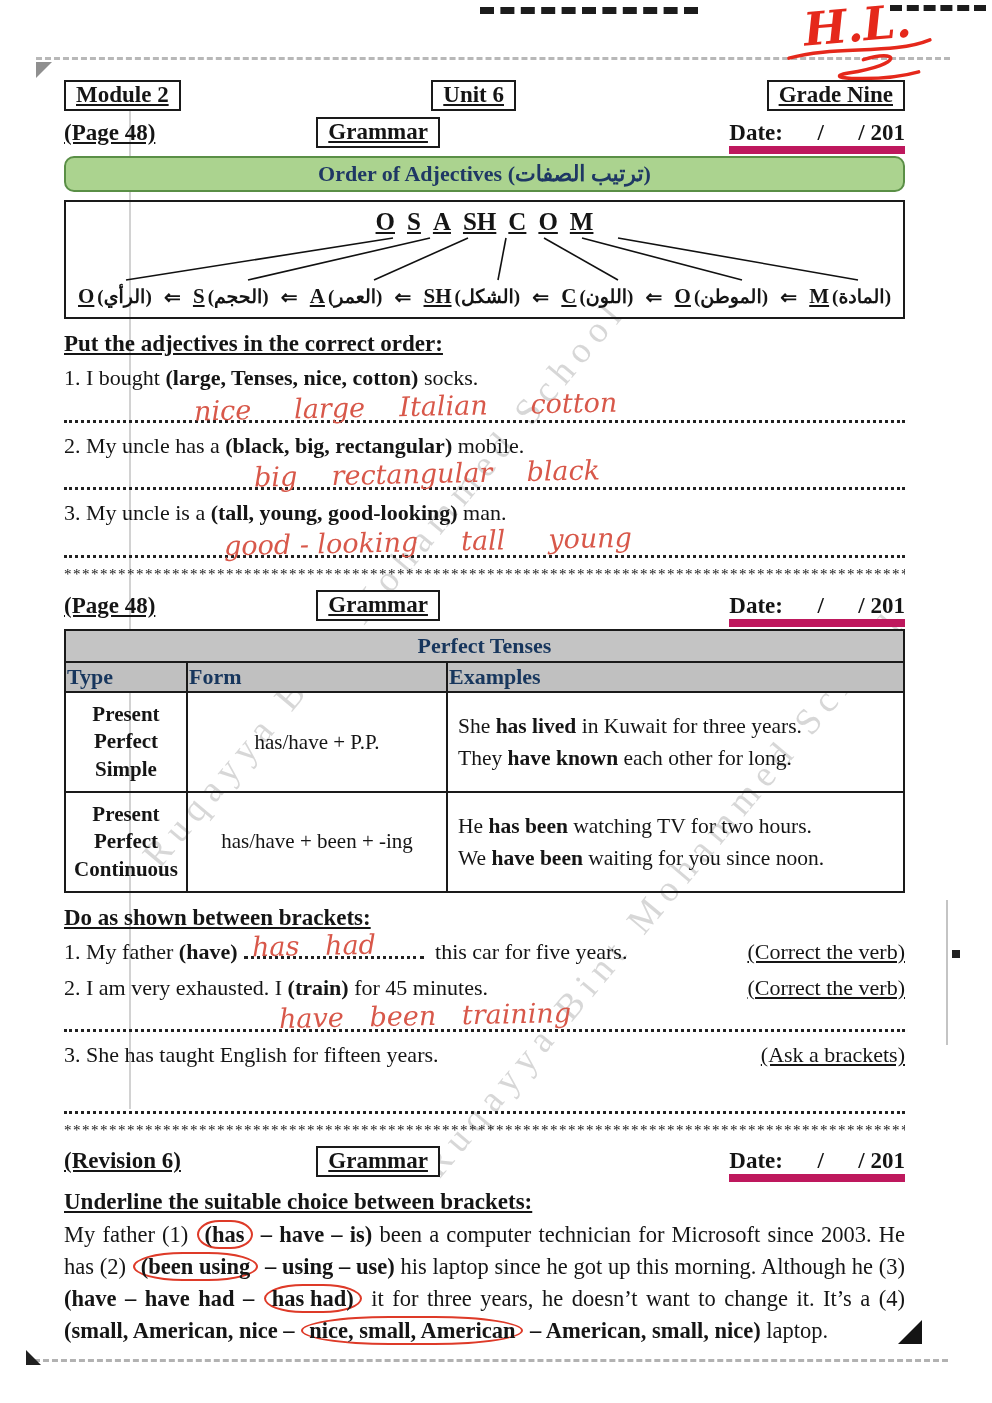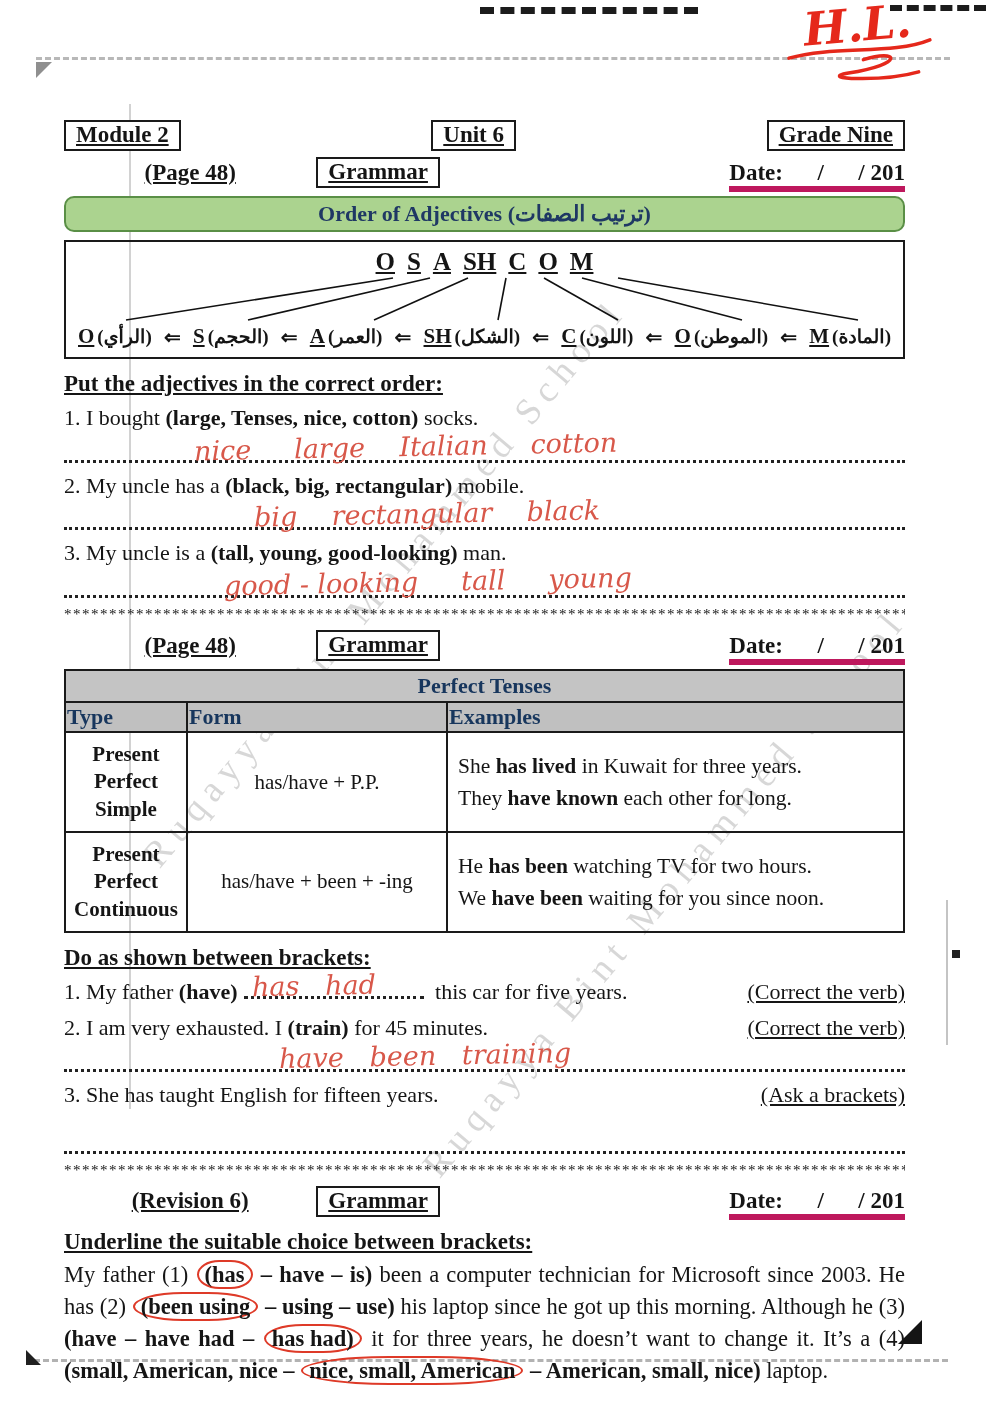--- a/index.html
+++ b/index.html
@@ -44,34 +44,34 @@
     color: #e5281b; transform: rotate(-5deg);
   }
   .hl-text {
     font-family: "DejaVu Serif", serif; font-style: italic; font-weight: bold;
     font-size: 46px; line-height: 1;
   }
   .hl-squiggle { display:block; margin-top: -6px; }
 
   
   .content { position: absolute; left: 64px; right: 87px; top: 80px; }
-  .row { display: flex; align-items: center; margin-top: 40px; }
+  .row { display: flex; align-items: center; }
   .header-row { justify-content: space-between; }
 
   .boxed {
     display: inline-block; border: 2px solid #1a1a1a; padding: 0 10px 1px;
     font-weight: bold; font-size: 23px; text-decoration: underline;
     background: #fff;
   }
   .sub-row { margin-top: 6px; }
-  .sub-col-l { width: 30%; text-align: center; }
+  .sub-col-l { width: 30%; }
   .sub-col-c { width: 32%; }
   .sub-col-r { width: 38%; text-align: right; }
   .pageref { font-weight: bold; font-size: 23px; text-decoration: underline; }
-  .date { font-weight: bold; font-size: 23px; white-space: pre; border-bottom: 6px solid #be185d; padding-bottom: 1px; }
+  .date { font-weight: bold; font-size: 23px; white-space: pre; border-bottom: 8px solid #be185d; padding-bottom: 1px; }
 
   .banner {
     margin-top: 8px; background: #abd38f; border: 2px solid #5a8f46;
     text-align: center; font-weight: bold; font-size: 22px; color: #1f3864;
     padding: 3px 0; border-radius: 10px;
   }
 
   .osash-box { margin-top: 8px; border: 2px solid #1a1a1a; padding: 6px 12px 8px; }
   .acronym { text-align: center; font-weight: bold; font-size: 25px; }
   .acronym span { text-decoration: underline; margin: 0 6px; }

